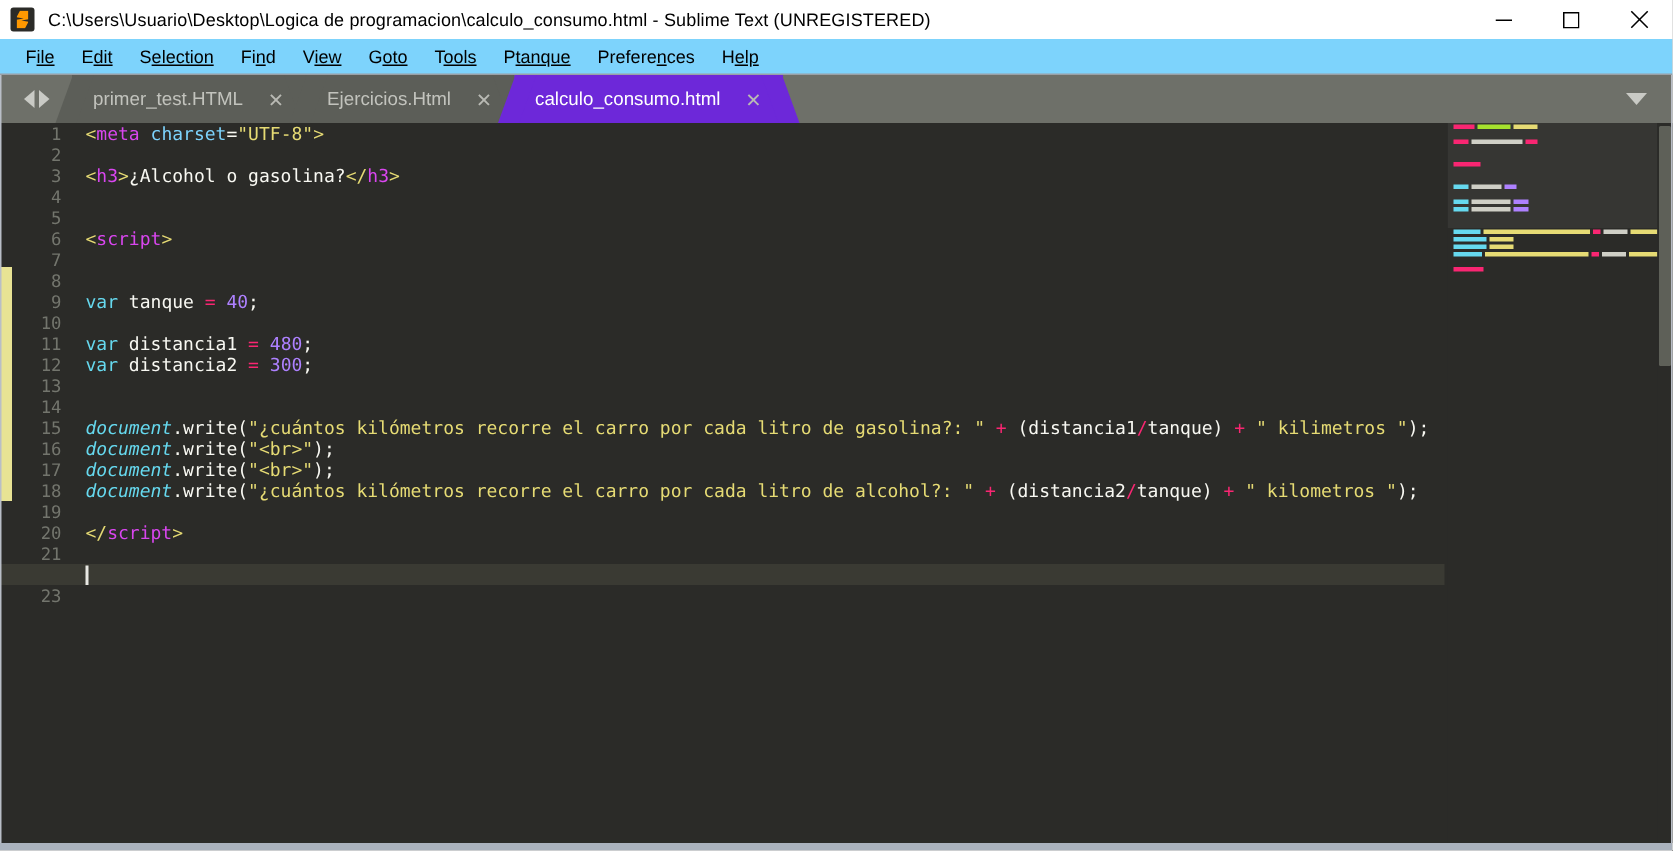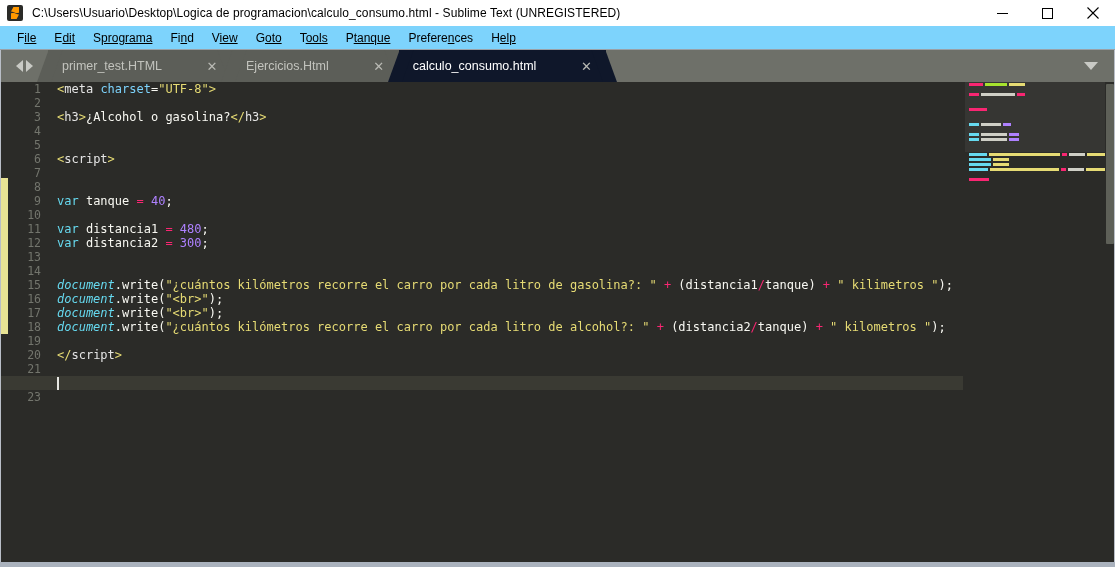--- a/index.html
+++ b/index.html
@@ -106,21 +106,20 @@
     position: relative;
     height: 32px;
     display: flex; align-items: center;
     background: #5c5e58;
     color: #c2c3bd;
     font-size: 12.5px;
     padding: 0 0 0 14px;
     margin-right: 0px;
     box-sizing: border-box;
     flex: 0 0 auto;
-    gap: 28px;
   }
   
   .tab::before {
     content:"";
     position:absolute; left:-11px; top:0;
     width: 14px; height: 32px;
     background: inherit;
     transform: skewX(-20deg);
     transform-origin: bottom left;
   }
@@ -141,21 +140,21 @@
     color: #b9bab4;
     font-size: 13px; line-height: 1;
   }
   .tab .tab-dot {
     position: relative; z-index: 2;
     margin-left: 16px; margin-right: 14px;
     width: 8px; height: 8px; border-radius: 50%;
     background: #b9bab4;
   }
   .tab.active {
-    background: #0f172a;
+    background: #6d28d9;
     color: #ffffff;
     z-index: 5;
   }
   .tab.active .tab-close { color: #b9bab4; }
 
   .tab-overflow {
     position: absolute; right: 0; top: 0;
     width: 48px; height: 32px;
     display: flex; align-items: center; justify-content: center;
   }
@@ -213,21 +212,21 @@
     background: #3a3a33;
   }
   .caret {
     position: absolute;
     width: 2px; height: 13px;
     background: #e8e8e3;
   }
 
   
   .c-punct  { color: #e6db74; }
-  .c-tag    { color: #e5e5e5; }
+  .c-tag    { color: #d946ef; }
   .c-attr   { color: #7dd3fc; }
   .c-string { color: #e6db74; }
   .c-kw     { color: #66d9ef; }
   .c-num    { color: #ae81ff; }
   .c-op     { color: #f92672; }
   .c-fn     { color: #66d9ef; font-style: italic; }
   .c-plain  { color: #f8f8f2; }
 
   
   .minimap {
@@ -300,21 +299,21 @@
             <line x1="0.5" y1="0.5" x2="11.5" y2="11.5" stroke="#000" stroke-width="1.1"></line>
             <line x1="11.5" y1="0.5" x2="0.5" y2="11.5" stroke="#000" stroke-width="1.1"></line>
           </svg>
       </div>
     </div>
   </div>
 
   <div class="menubar" id="menubar">
       <div class="menu-item">F<u>ile</u></div>
       <div class="menu-item">E<u>dit</u></div>
-      <div class="menu-item">S<u>programa</u></div>
+      <div class="menu-item">S<u>election</u></div>
       <div class="menu-item">Fi<u>n</u>d</div>
       <div class="menu-item">V<u>iew</u></div>
       <div class="menu-item">G<u>oto</u></div>
       <div class="menu-item">T<u>ools</u></div>
       <div class="menu-item">P<u>tanque</u></div>
       <div class="menu-item">Prefere<u>n</u>ces</div>
       <div class="menu-item">H<u>elp</u></div>
     </div>
 
   <div class="tabbar">

